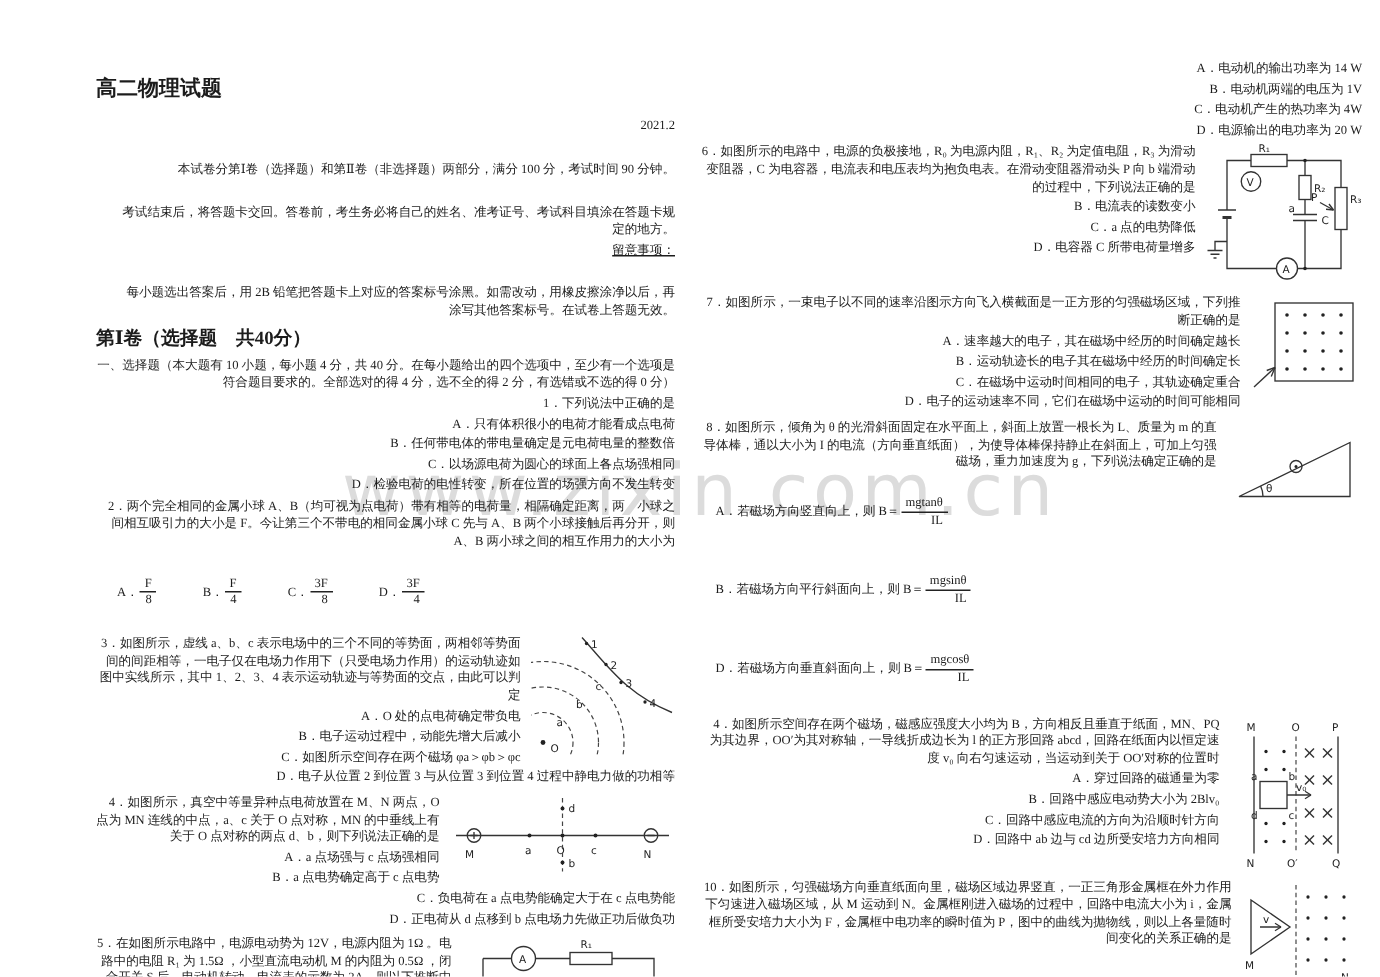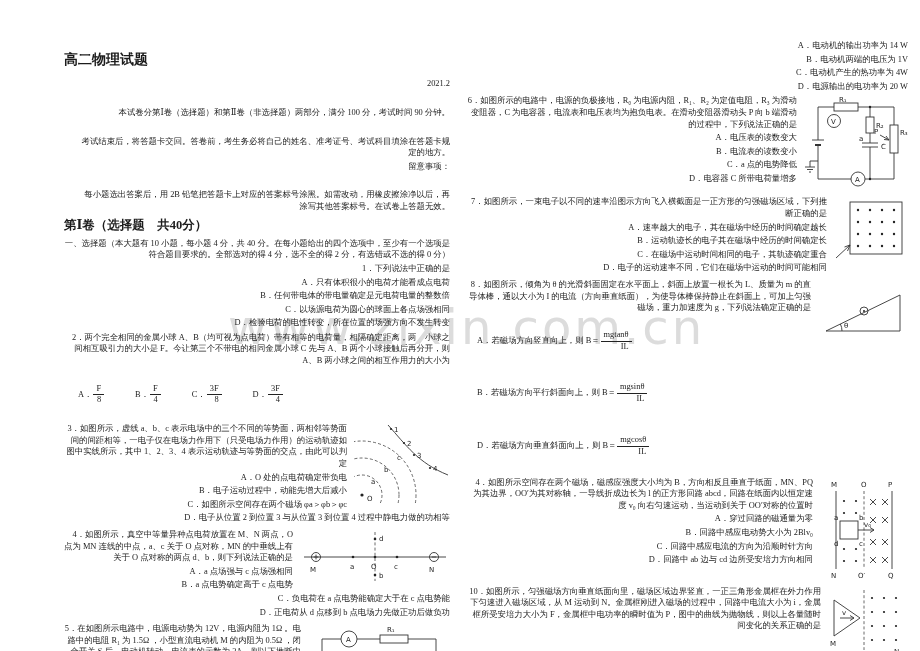--- a/index.html
+++ b/index.html
@@ -15,21 +15,21 @@
     font-family: "DejaVu Sans", sans-serif; font-size: 48px; letter-spacing: 3px;
     color: #dcdcdc; user-select: none; white-space: nowrap;
   }
   .col { position: absolute; z-index: 1; }
   .col-left  { left: 64px;  top: 50px; width: 386px; }
   .col-right { left: 466px; top: 40px; width: 442px; }
   p { margin: 0 0 2px; text-align: right; }
   .title { font-size: 14px; font-weight: bold; margin: 0 0 9px; }
   .date { margin: 0 0 3px 34px; }
   .indent { text-indent: 2em; margin-top: 17px; }
-  .notice-title { margin-left: 24px; }
+  .notice-title { margin-left: 24px; text-decoration: underline; }
   .section-heading { font-size: 12.5px; font-weight: bold; margin: 5px 0 3px; }
   .question { margin-bottom: 3px; }
   .opt { padding-left: 11px; }
   .opt-row { display: flex; gap: 30px; padding-left: 14px; align-items: center; margin: 3px 0 2px; }
   .fopt { display: inline-flex; align-items: center; }
   .frac { display: inline-block; vertical-align: middle; text-align: right; line-height: 1.05; margin: 15px 1px; }
   .frac .num { display: block; border-bottom: 1px solid #222; padding: 0 3px 1px; }
   .frac .den { display: block; padding: 1px 3px 0; }
   .frac-line { margin: 2px 0 2px 0; }
   .qfig { float: right; margin: 0 0 2px 7px; }
@@ -224,21 +224,20 @@
         <path class="ln" d="M66,38 V48"></path>
         <text x="55" y="46">a</text>
         <line class="ln" x1="58" y1="48" x2="74" y2="48"></line>
         <line class="ln" x1="58" y1="52" x2="74" y2="52"></line>
         <text x="77" y="54">C</text>
         <path class="ln" d="M66,52 V84"></path>
         <circle class="dot" cx="66" cy="12" r="1.2"></circle>
         <circle class="dot" cx="66" cy="84" r="1.2"></circle>
       </svg>
       <p class="stem">6．如图所示的电路中，电源的负极接地，R₀ 为电源内阻，R₁、R₂ 为定值电阻，R₃ 为滑动变阻器，C 为电容器，电流表和电压表均为抱负电表。在滑动变阻器滑动头 P 向 b 端滑动的过程中，下列说法正确的是</p>
-      <p class="opt">A．电压表的读数变大</p>
       <p class="opt">B．电流表的读数变小</p>
       <p class="opt">C．a 点的电势降低</p>
       <p class="opt">D．电容器 C 所带电荷量增多</p>
     </div>
 
     <div class="question clearfix">
       <svg class="qfig" width="74" height="66" viewBox="0 0 74 66">
         <rect class="ln" x="16" y="6" width="52" height="52"></rect>
         <circle class="dot" cx="24" cy="14" r="1.2"></circle>
           <circle class="dot" cx="36" cy="14" r="1.2"></circle>

